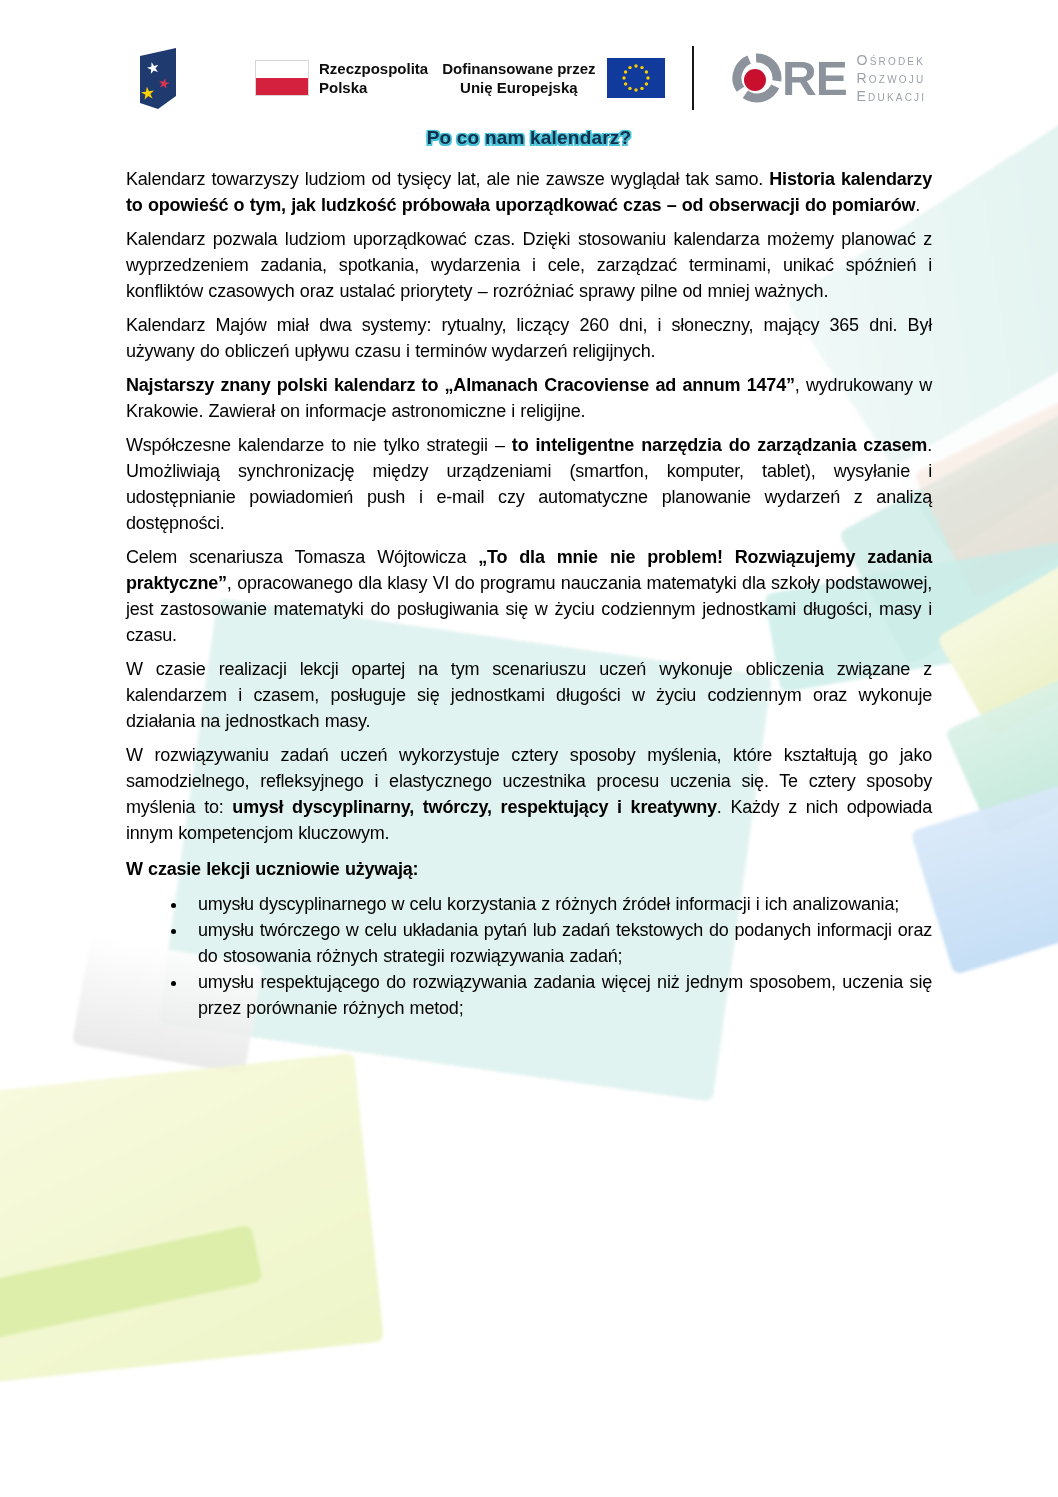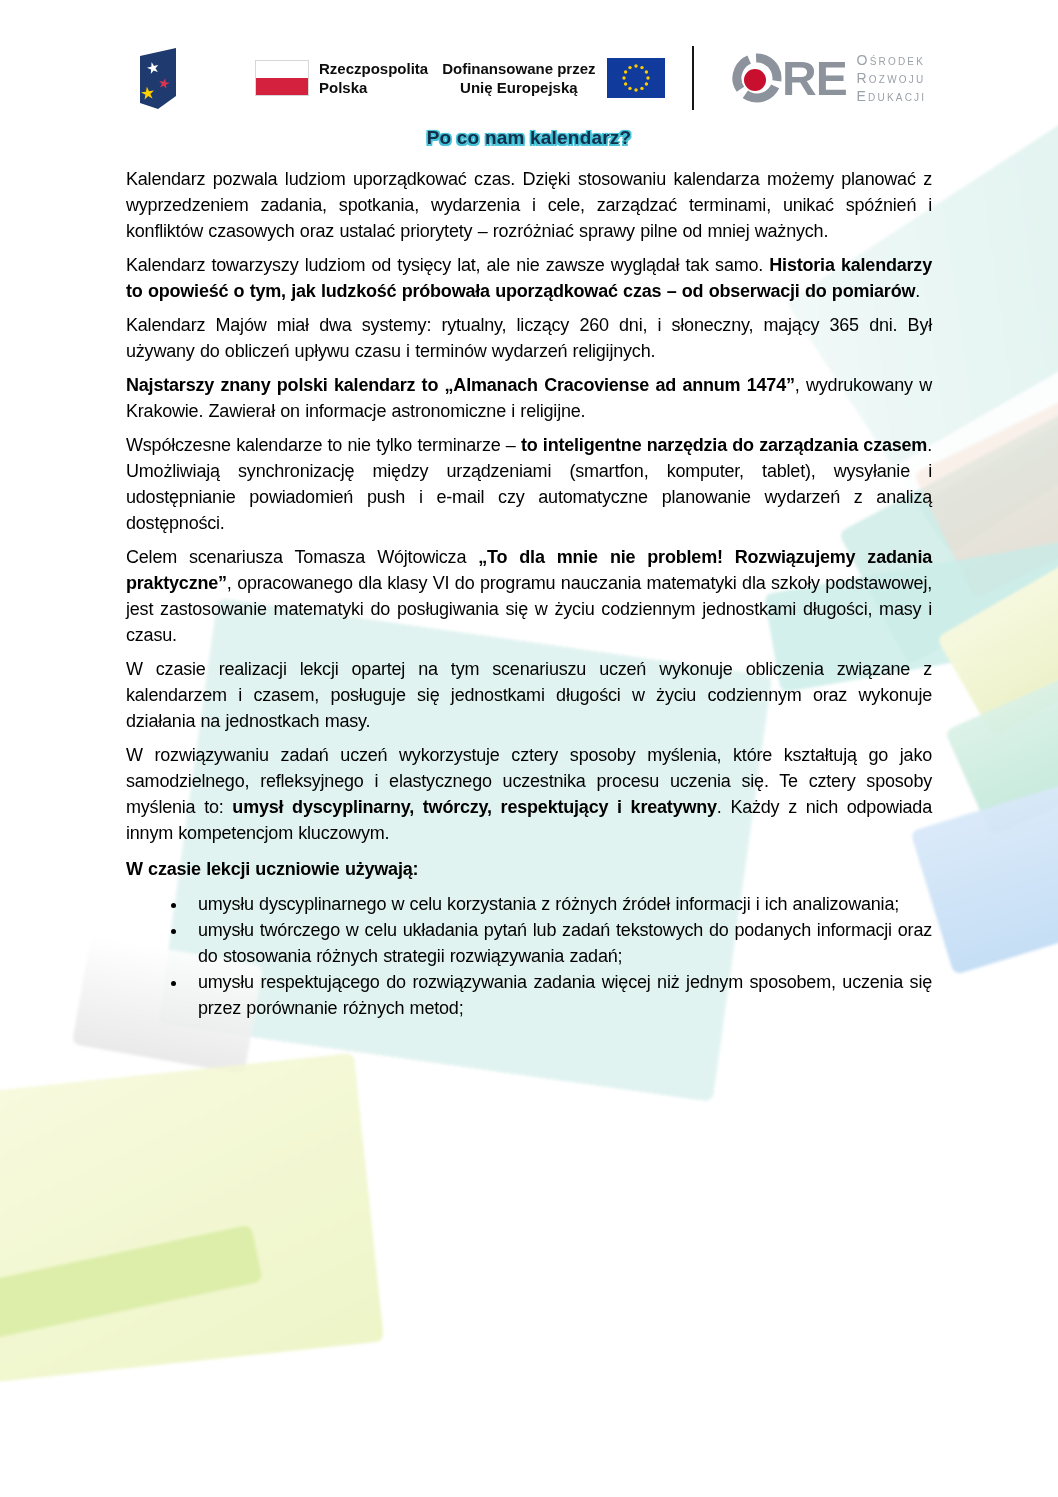--- a/index.html
+++ b/index.html
@@ -141,25 +141,25 @@
           <div>Edukacji</div>
         </div>
       </div>
 
     </header>
 
     <h1 class="title">Po co nam kalendarz?</h1>
 
     <main class="body-text">
       <div>
+          <p class="para"><span>Kalendarz towarzyszy ludziom od tysięcy lat, ale nie zawsze wyglądał tak samo. </span><span class="b">Historia kalendarzy to opowieść o tym, jak ludzkość próbowała uporządkować czas – od obserwacji do pomiarów</span><span>.</span></p>
           <p class="para"><span>Kalendarz pozwala ludziom uporządkować czas. Dzięki stosowaniu kalendarza możemy planować z wyprzedzeniem zadania, spotkania, wydarzenia i cele, zarządzać terminami, unikać spóźnień i konfliktów czasowych oraz ustalać priorytety – rozróżniać sprawy pilne od mniej ważnych.</span></p>
-          <p class="para"><span>Kalendarz towarzyszy ludziom od tysięcy lat, ale nie zawsze wyglądał tak samo. </span><span class="b">Historia kalendarzy to opowieść o tym, jak ludzkość próbowała uporządkować czas – od obserwacji do pomiarów</span><span>.</span></p>
           <p class="para"><span>Kalendarz Majów miał dwa systemy: rytualny, liczący 260 dni, i słoneczny, mający 365 dni. Był używany do obliczeń upływu czasu i terminów wydarzeń religijnych.</span></p>
           <p class="para"><span class="b">Najstarszy znany polski kalendarz to „Almanach Cracoviense ad annum 1474”</span><span>, wydrukowany w Krakowie. Zawierał on informacje astronomiczne i religijne.</span></p>
-          <p class="para"><span>Współczesne kalendarze to nie tylko terminarze – </span><span class="b">to inteligentne narzędzia do zarządzania czasem</span><span>. Umożliwiają synchronizację między urządzeniami (smartfon, komputer, tablet), wysyłanie i udostępnianie powiadomień push i e-mail czy automatyczne planowanie wydarzeń z analizą dostępności.</span></p>
+          <p class="para"><span>Współczesne kalendarze to nie tylko strategii – </span><span class="b">to inteligentne narzędzia do zarządzania czasem</span><span>. Umożliwiają synchronizację między urządzeniami (smartfon, komputer, tablet), wysyłanie i udostępnianie powiadomień push i e-mail czy automatyczne planowanie wydarzeń z analizą dostępności.</span></p>
           <p class="para"><span>Celem scenariusza Tomasza Wójtowicza </span><span class="b">„To dla mnie nie problem! Rozwiązujemy zadania praktyczne”</span><span>, opracowanego dla klasy VI do programu nauczania matematyki dla szkoły podstawowej, jest zastosowanie matematyki do posługiwania się w życiu codziennym jednostkami długości, masy i czasu.</span></p>
           <p class="para"><span>W czasie realizacji lekcji opartej na tym scenariuszu uczeń wykonuje obliczenia związane z kalendarzem i czasem, posługuje się jednostkami długości w życiu codziennym oraz wykonuje działania na jednostkach masy.</span></p>
           <p class="para"><span>W rozwiązywaniu zadań uczeń wykorzystuje cztery sposoby myślenia, które kształtują go jako samodzielnego, refleksyjnego i elastycznego uczestnika procesu uczenia się. Te cztery sposoby myślenia to: </span><span class="b">umysł dyscyplinarny, twórczy, respektujący i kreatywny</span><span>. Każdy z nich odpowiada innym kompetencjom kluczowym.</span></p>
         </div>
       <p class="list-heading">W czasie lekcji uczniowie używają:</p>
       <ul class="bullets">
           <li>umysłu dyscyplinarnego w celu korzystania z różnych źródeł informacji i ich analizowania;</li>
           <li>umysłu twórczego w celu układania pytań lub zadań tekstowych do podanych informacji oraz do stosowania różnych strategii rozwiązywania zadań;</li>
           <li>umysłu respektującego do rozwiązywania zadania więcej niż jednym sposobem, uczenia się przez porównanie różnych metod;</li>
         </ul>

